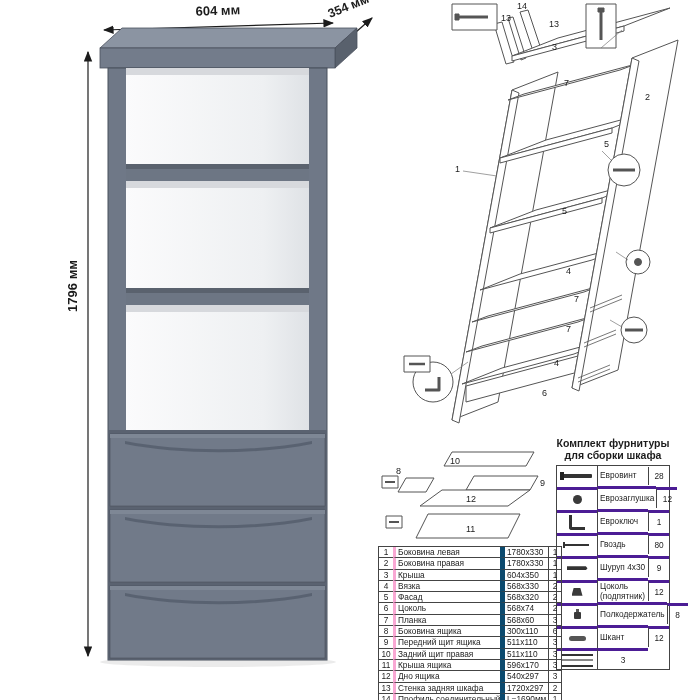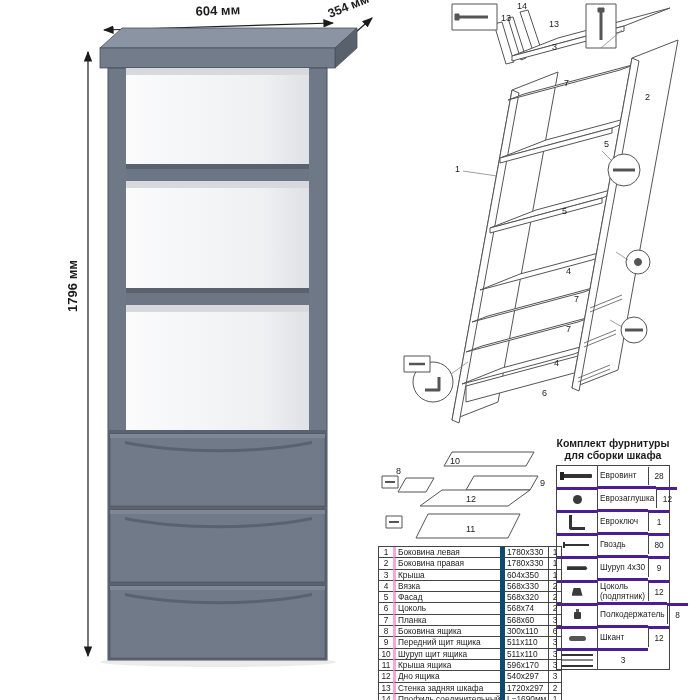--- a/index.html
+++ b/index.html
@@ -387,21 +387,21 @@
 
       <div class="p-row">
         <div class="p-num">9</div>
         <div class="p-name">Передний щит ящика</div>
         <div class="p-size">511x110</div>
         <div class="p-qty">3</div>
       </div>
 
       <div class="p-row">
         <div class="p-num">10</div>
-        <div class="p-name">Шуруп щит ящика</div>
+        <div class="p-name">Задний щит правая</div>
         <div class="p-size">511x110</div>
         <div class="p-qty">3</div>
       </div>
 
       <div class="p-row">
         <div class="p-num">11</div>
         <div class="p-name">Крыша ящика</div>
         <div class="p-size">596x170</div>
         <div class="p-qty">3</div>
       </div>

